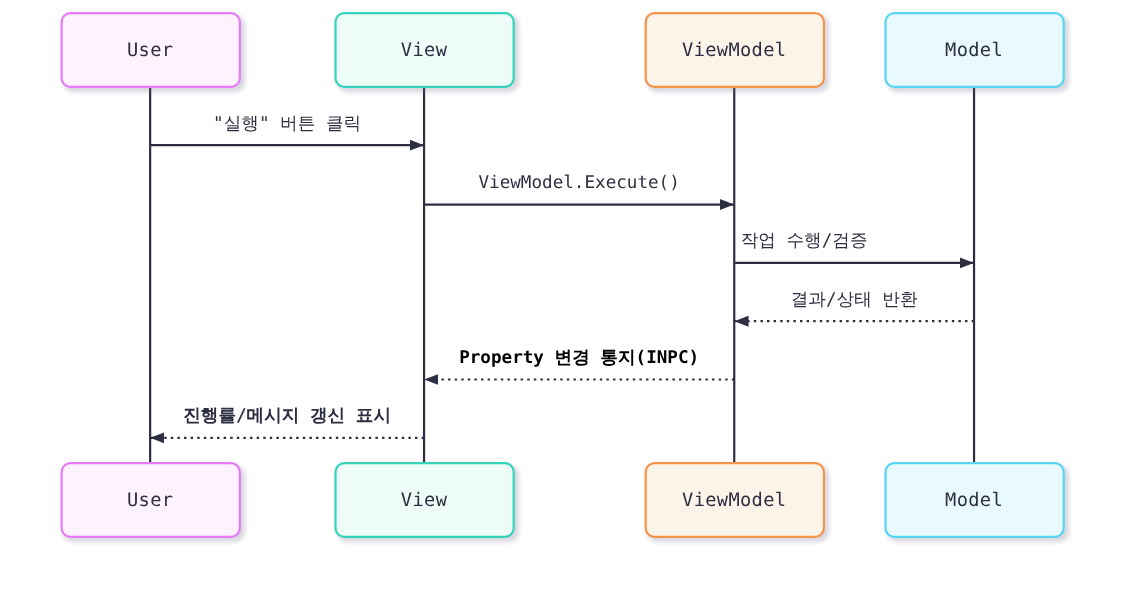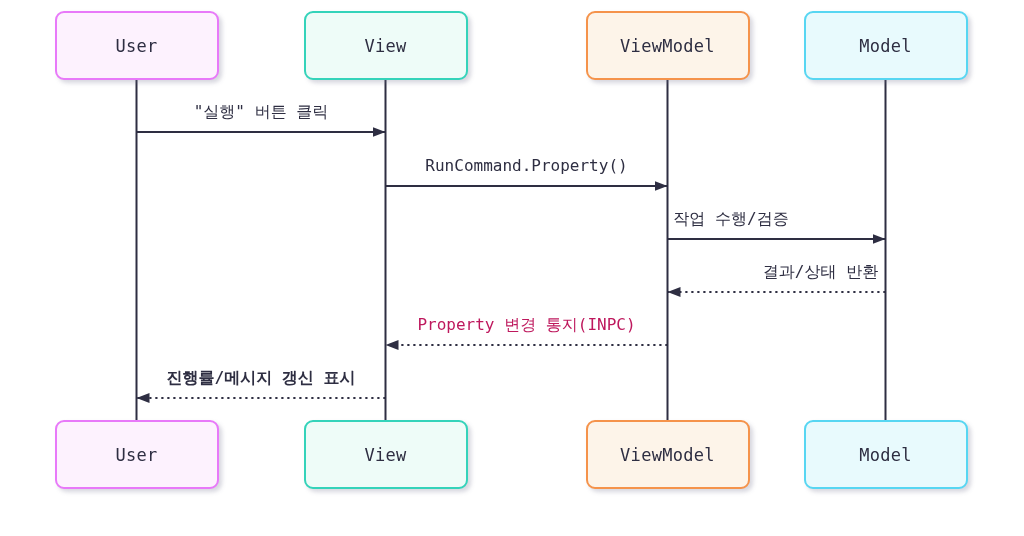--- a/index.html
+++ b/index.html
@@ -70,19 +70,19 @@
       </div>
       <div class="actor-box" style="left: 803.5px; top: 11px; width: 164px; height: 69px; border-color: rgb(87, 214, 242); background: rgb(232, 250, 253); color: rgb(46, 46, 66);">
         <span>Model</span>
       </div>
       <div class="actor-box" style="left: 803.5px; top: 420px; width: 164px; height: 69px; border-color: rgb(87, 214, 242); background: rgb(232, 250, 253); color: rgb(46, 46, 66);">
         <span>Model</span>
       </div>
     </div>
   <div id="labels">
       <div class="msg-label" style="left: 261px; top: 102px; color: rgb(46, 46, 66);">"실행" 버튼 클릭</div>
-      <div class="msg-label" style="left: 526.5px; top: 156px; color: rgb(46, 46, 66);">RunCommand.Property()</div>
+      <div class="msg-label" style="left: 526.5px; top: 156px; color: rgb(46, 46, 66);">ViewModel.Execute()</div>
       <div class="msg-label" style="left: 731px; top: 209px; color: rgb(46, 46, 66);">작업 수행/검증</div>
-      <div class="msg-label" style="left: 776.5px; top: 262px; color: rgb(46, 46, 66); margin-left: 44px;">결과/상태 반환</div>
-      <div class="msg-label" style="left: 526.5px; top: 315px; color: #be185d;">Property 변경 통지(INPC)</div>
+      <div class="msg-label" style="left: 776.5px; top: 262px; color: rgb(46, 46, 66);">결과/상태 반환</div>
+      <div class="msg-label" style="left: 526.5px; top: 315px; color: #000000; font-weight: bold;">Property 변경 통지(INPC)</div>
       <div class="msg-label" style="left: 261px; top: 368px; color: rgb(46, 46, 66); font-weight: bold;">진행률/메시지 갱신 표시</div>
     </div>
 </div>
 
 </body></html>

